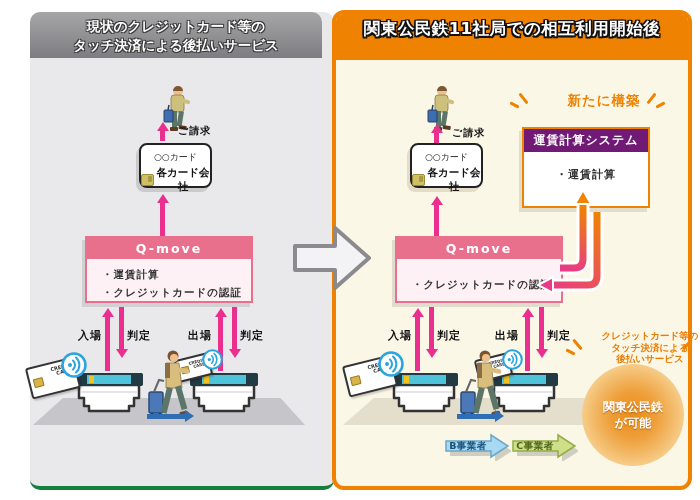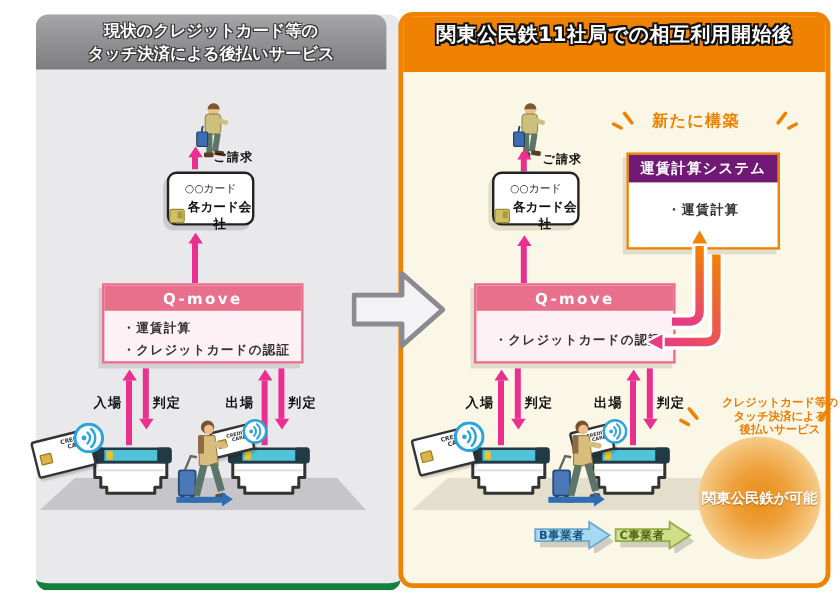--- a/index.html
+++ b/index.html
@@ -2,21 +2,21 @@
 <html><head>
 <meta charset="utf-8">
 <style>
   html,body{margin:0;padding:0;background:#fff;}
   .canvas{position:relative;width:700px;height:500px;background:#ffffff;overflow:hidden;
           font-family:"DejaVu Sans","Liberation Sans",sans-serif;}
   .abs{position:absolute;}
 
   
   .panel-left{position:absolute;left:30px;top:12px;width:304px;height:474px;
-    background:#e9e9ec;border-radius:10px;border-bottom:6px solid #15803d;}
+    background:#e9e9ec;border-radius:10px;border-bottom:4px solid #15803d;}
   .panel-left .phead{position:absolute;left:0;top:0;width:292px;height:46px;
     background:linear-gradient(#a6a6a8,#7d7d81);border-radius:10px 10px 0 0;
     text-align:center;color:#fff;font-weight:bold;font-size:13.5px;line-height:19px;padding-top:5px;box-sizing:border-box;
     text-shadow:-1px -1px 0 #3a3a3a,1px -1px 0 #3a3a3a,-1px 1px 0 #3a3a3a,1px 1px 0 #3a3a3a;}
   .panel-right{position:absolute;left:332px;top:10px;width:360px;height:480px;box-sizing:border-box;
     background:#fbf7e6;border:4px solid #ef8200;border-radius:12px;}
   .panel-right .phead{position:absolute;left:0;top:0;width:352px;height:46px;background:#ef8200;
     border-radius:7px 7px 0 0;text-align:center;box-sizing:border-box;padding-top:4px;}
   .phead .small-line{color:#1a1a1a;font-weight:bold;font-size:10.5px;line-height:13px;}
   .phead .big-line{color:#fff;font-weight:bold;font-size:16.5px;line-height:22px;letter-spacing:0.5px;
@@ -69,21 +69,21 @@
   
   .chev{position:absolute;width:66px;height:28px;}
   .chev .txt{position:absolute;left:0;top:7px;width:46px;text-align:center;font-size:9.5px;font-weight:bold;letter-spacing:0.5px;}
 
   
   .wedge{position:absolute;width:3px;height:13px;border-radius:2px;background:#ef8200;}
   .callout-build{position:absolute;width:120px;text-align:center;color:#ef8200;font-weight:bold;font-size:13.5px;letter-spacing:1px;}
   .callout-service{position:absolute;width:104px;text-align:center;color:#ee7a00;font-weight:bold;font-size:9.5px;line-height:11.5px;}
   .result-circle{position:absolute;width:102px;height:102px;border-radius:50%;
     background:radial-gradient(circle,#ea8c17 0%,#ee9f39 32%,#f3bd6e 58%,#f8d89f 80%,#fbe8c8 100%);
-    display:flex;flex-direction:row;align-items:center;justify-content:center;
+    display:flex;flex-direction:column;align-items:center;justify-content:center;
     color:#fff;font-weight:bold;font-size:12px;line-height:16.5px;text-align:center;
     text-shadow:0 1px 1px rgba(130,60,0,0.55);}
 </style>
 </head>
 <body>
 
 <div class="canvas">
 
   <svg width="0" height="0" style="position:absolute" aria-hidden="true">
     <defs>
@@ -226,21 +226,21 @@
       <div class="l1">○○カード</div>
       <div class="l2">
           <span class="minicard"></span>
           <span>各カード会社</span>
         </div>
     </div>
 
     <div class="pk-head up" style="left:95px;top:182px"></div>
     <div class="pk-shaft" style="left:98px;top:190px;height:32px"></div>
 
-    <div class="callout-build" style="left:184px;top:78px">新たに構築</div>
+    <div class="callout-build" style="left:208px;top:78px">新たに構築</div>
     <div class="wedge" style="left:186px;top:78px;transform:rotate(-38deg)"></div>
     <div class="wedge" style="left:177px;top:86px;transform:rotate(-62deg);height:10px"></div>
     <div class="wedge" style="left:314px;top:78px;transform:rotate(38deg)"></div>
     <div class="wedge" style="left:323px;top:86px;transform:rotate(62deg);height:10px"></div>
 
     <div class="farebox" style="left:186px;top:113px">
       <div class="fh">運賃計算システム</div>
       <div class="fi">・運賃計算</div>
     </div>
 

